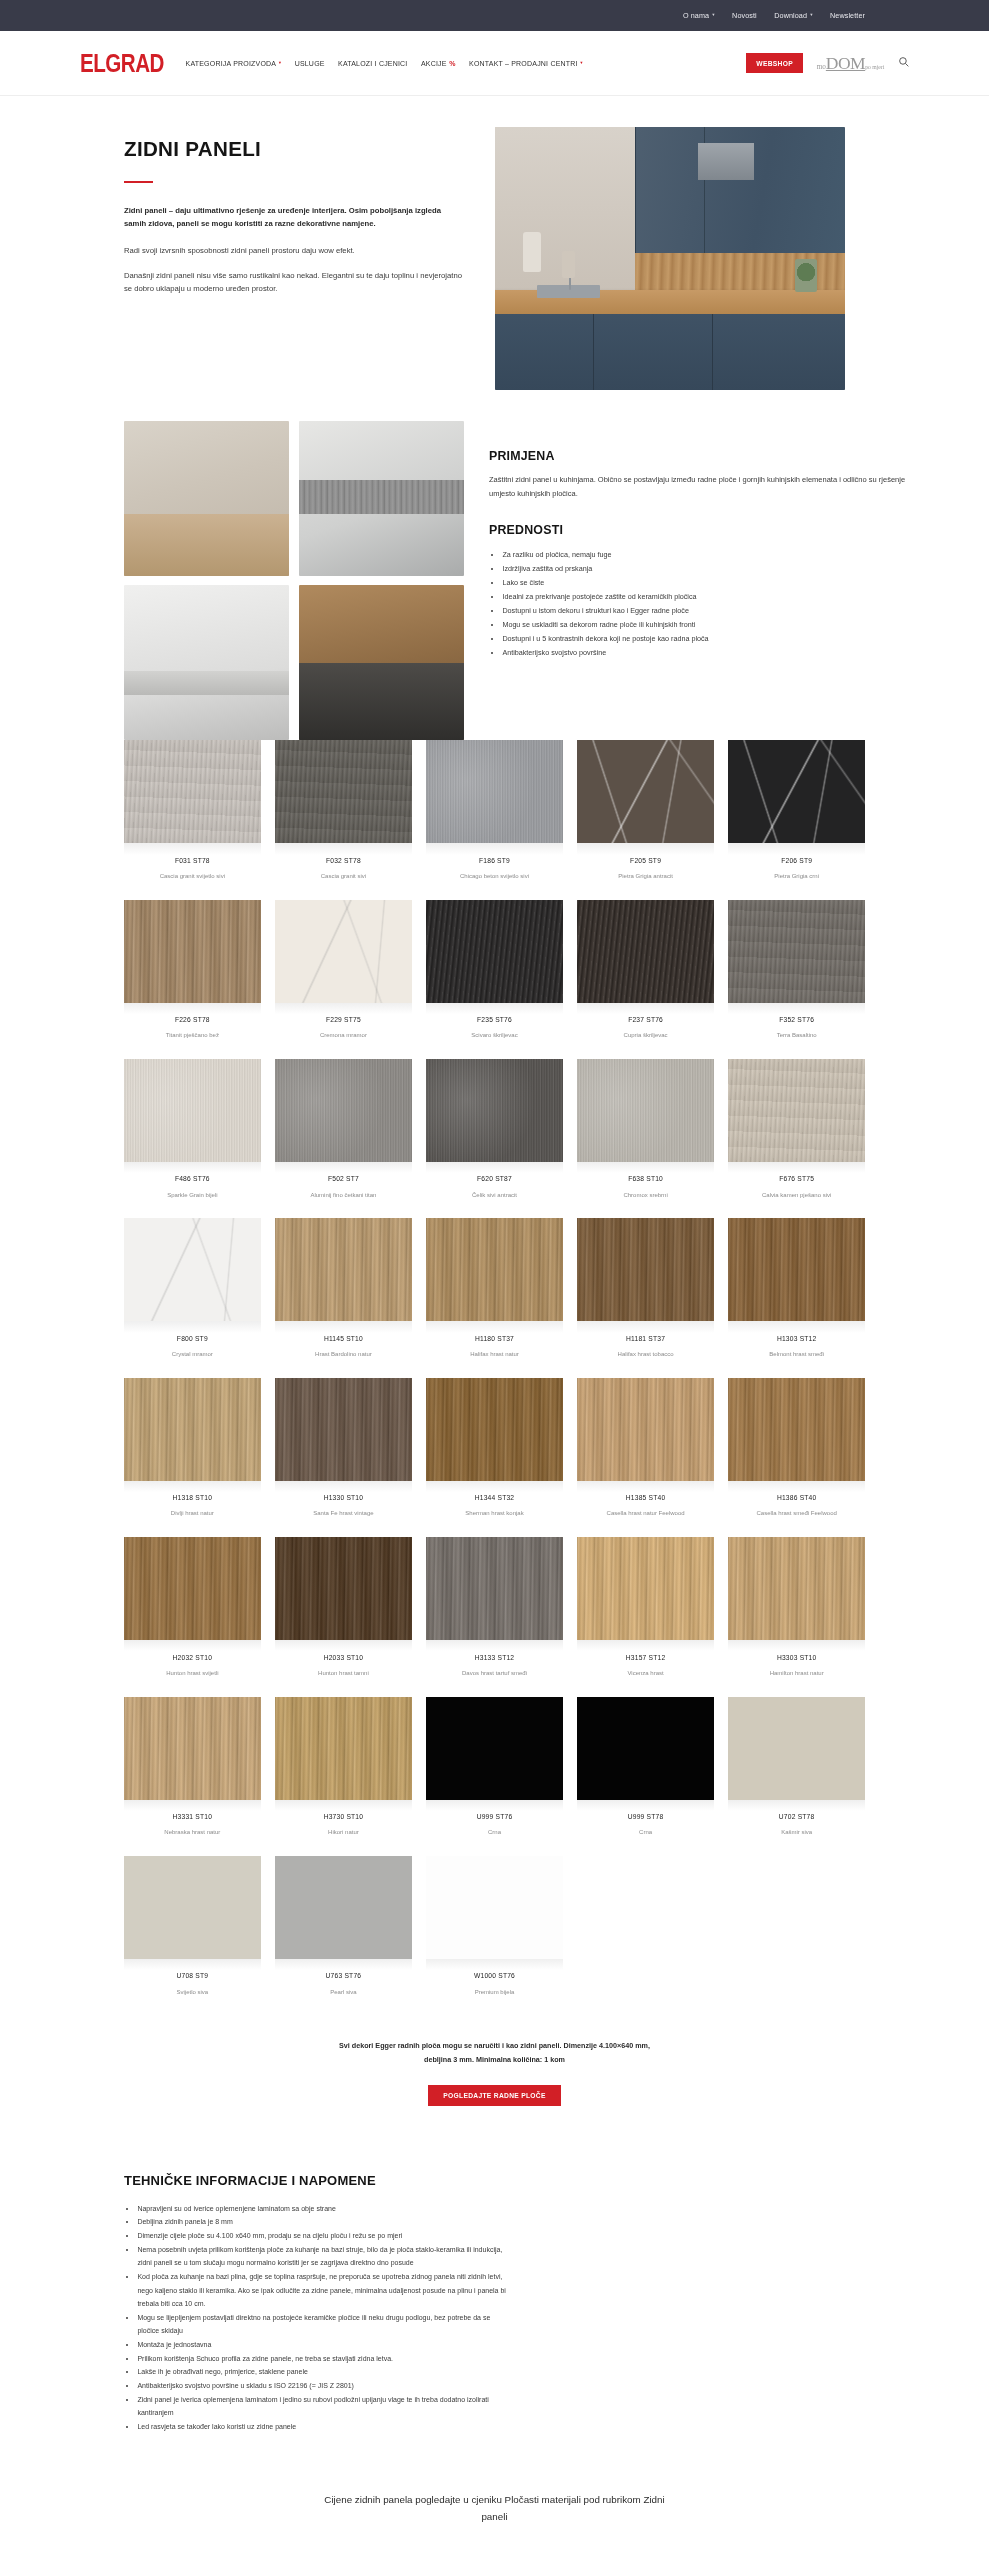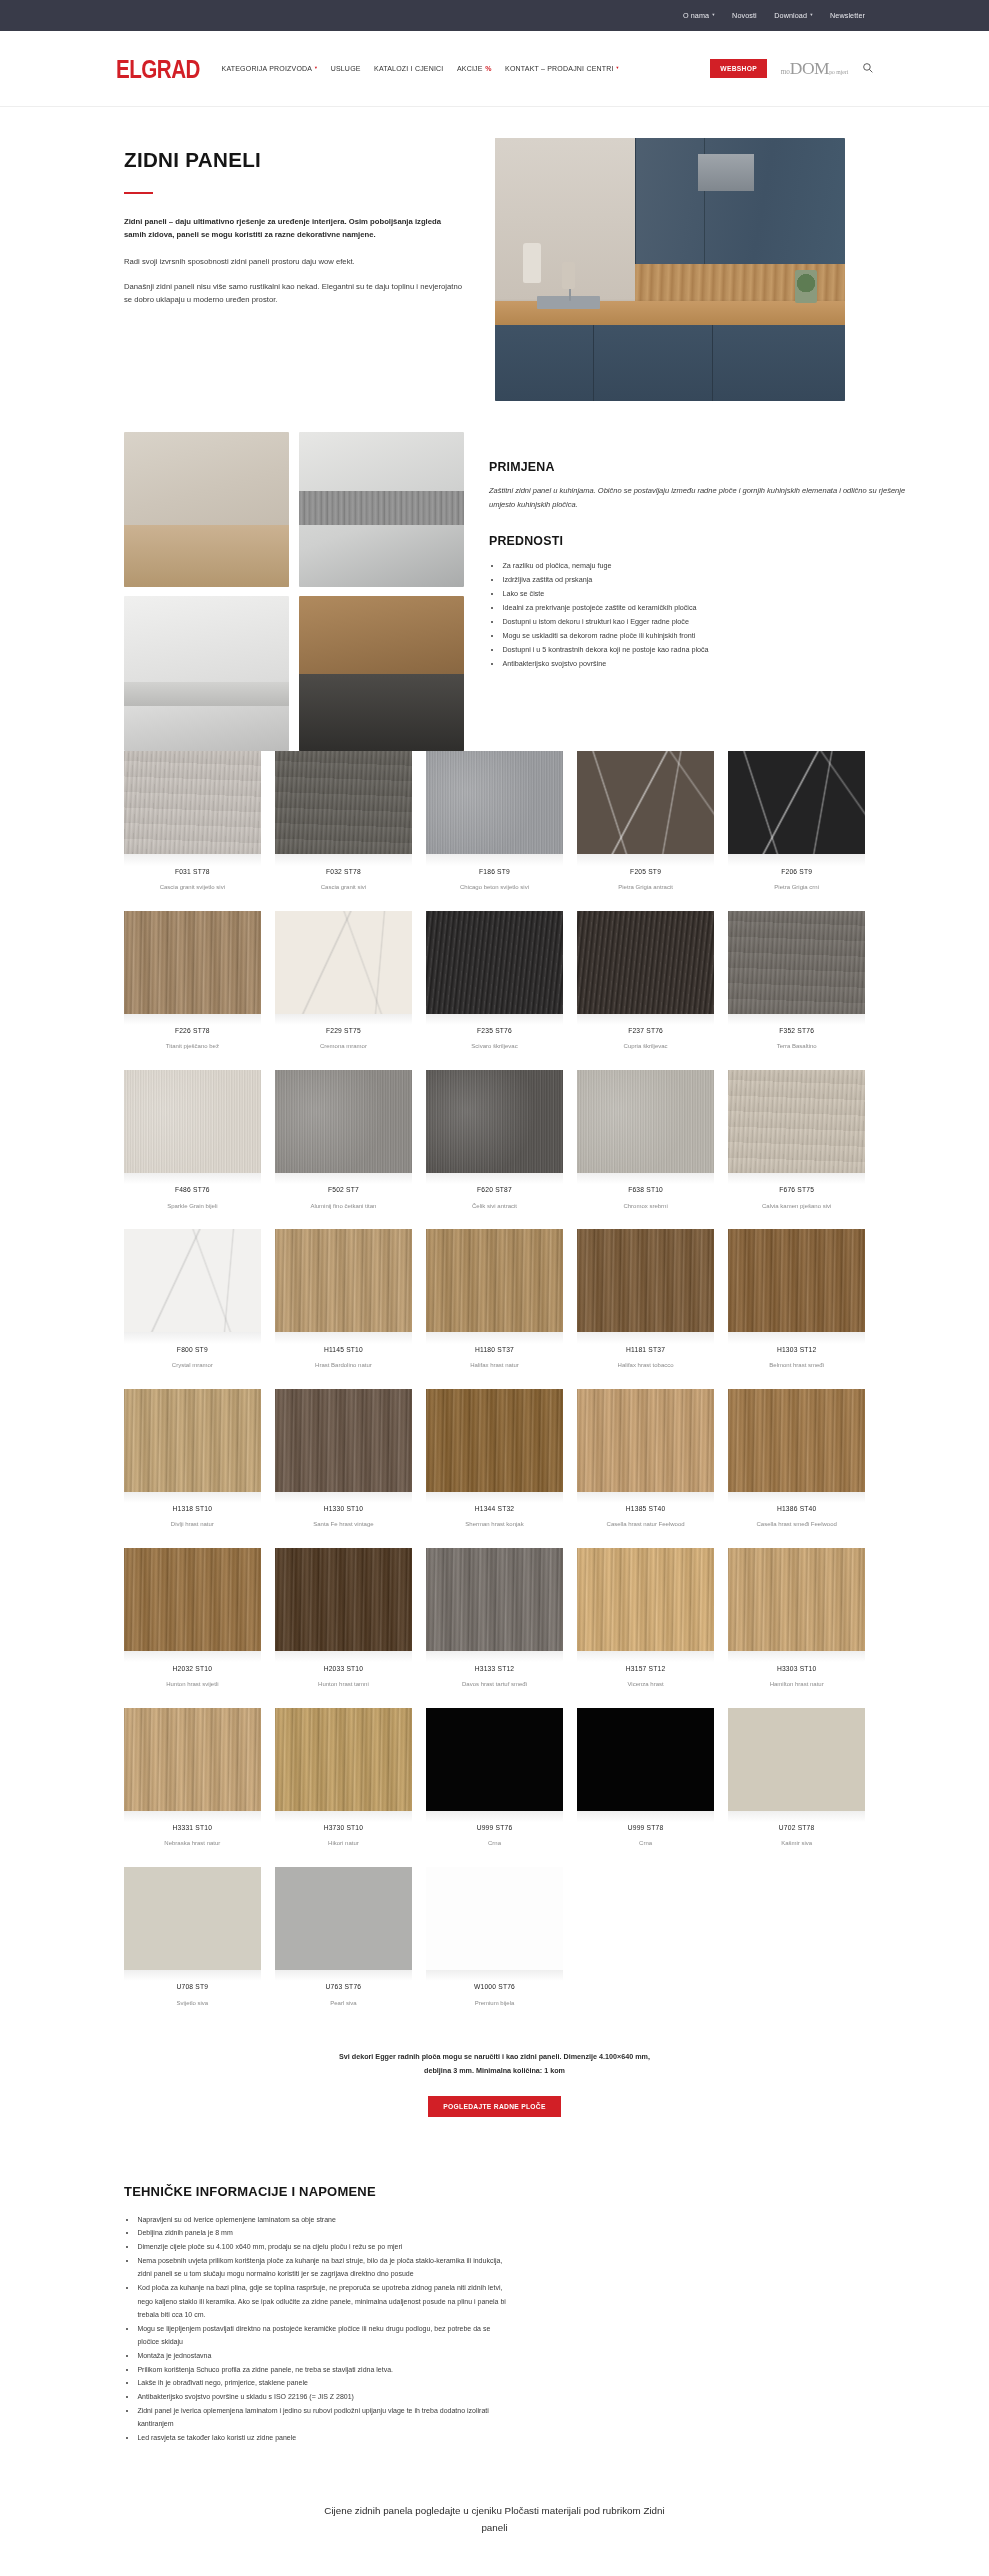--- a/index.html
+++ b/index.html
@@ -29,25 +29,25 @@
     display: flex;
     align-items: center;
     gap: 3.1px;
     cursor: pointer;
     white-space: nowrap;
   }
   .caret { font-size: 4.6px; color: #cfcfd6; line-height: 1; }
 
   
   .header {
-    height: 76px;
+    height: 65px;
     background: #fff;
     display: flex;
     align-items: center;
-    padding: 0 116px;
+    padding: 0 80px;
     border-bottom: 0.5px solid #eeeeee;
   }
   .logo {
     font-family: "Liberation Sans", sans-serif;
     font-weight: 700;
     font-size: 20.6px;
     letter-spacing: -0.5px;
     color: #d21f26;
     font-style: normal;
     transform: scaleY(1.25);
@@ -77,21 +77,21 @@
     border: none;
     cursor: pointer;
   }
   .modom {
     display: flex;
     align-items: baseline;
     color: #9a9a9a;
     font-family: "Liberation Serif", serif;
   }
   .modom .mo { font-size: 7.2px; }
-  .modom .dom { font-size: 17.5px; letter-spacing: -0.5px; }
+  .modom .dom { font-size: 17.5px; letter-spacing: -0.5px; text-decoration: underline; }
   .modom .corner { font-size: 5.7px; }
   .search-icon { cursor: pointer; display: block; }
 
   
   .hero {
     padding: 31px 124px 0 124px;
     display: flex;
     gap: 31px;
     align-items: flex-start;
   }
@@ -194,21 +194,21 @@
 
   .info { flex: 1; padding-top: 28px; }
   .sec-title {
     font-size: 12.4px;
     font-weight: 700;
     letter-spacing: 0.2px;
     color: #151515;
     margin-bottom: 10.3px;
   }
   .sec-title.second { margin-top: 23px; }
-  .info p { font-size: 7.5px; line-height: 1.8; color: #3a3a3a; font-style: italic; }
+  .info p { font-size: 7.5px; line-height: 1.8; color: #3a3a3a; }
   .info ul { margin: 3.1px 0 0 13.4px; }
   .info li { font-size: 7.2px; line-height: 1.95; color: #3a3a3a; }
 
   
   .decor-note {
     text-align: center;
     font-size: 7.2px;
     color: #3a3a3a;
     padding: 36px 0 23px 0;
   }

